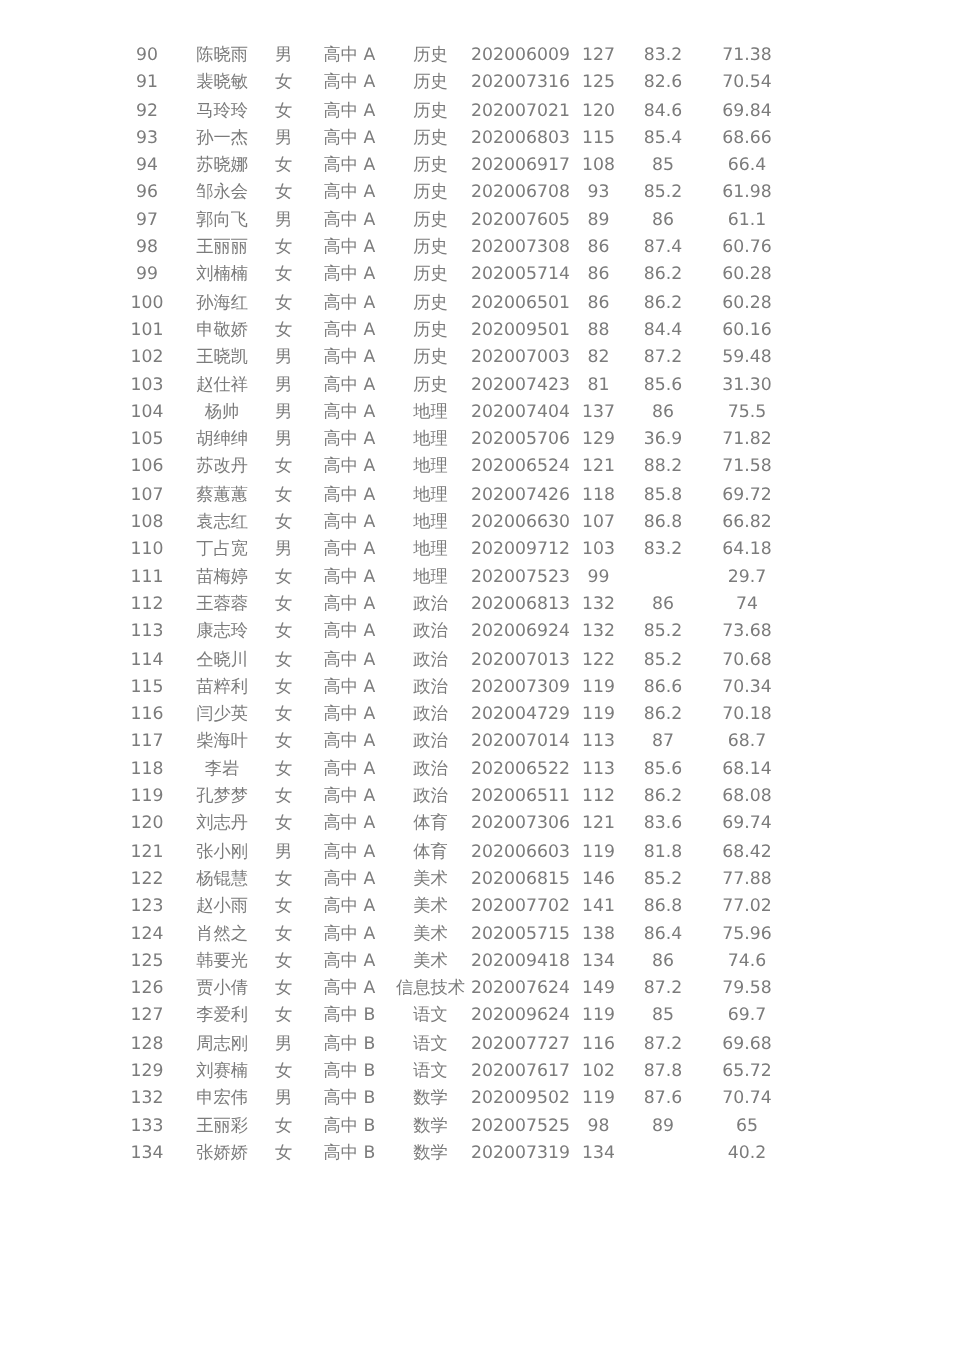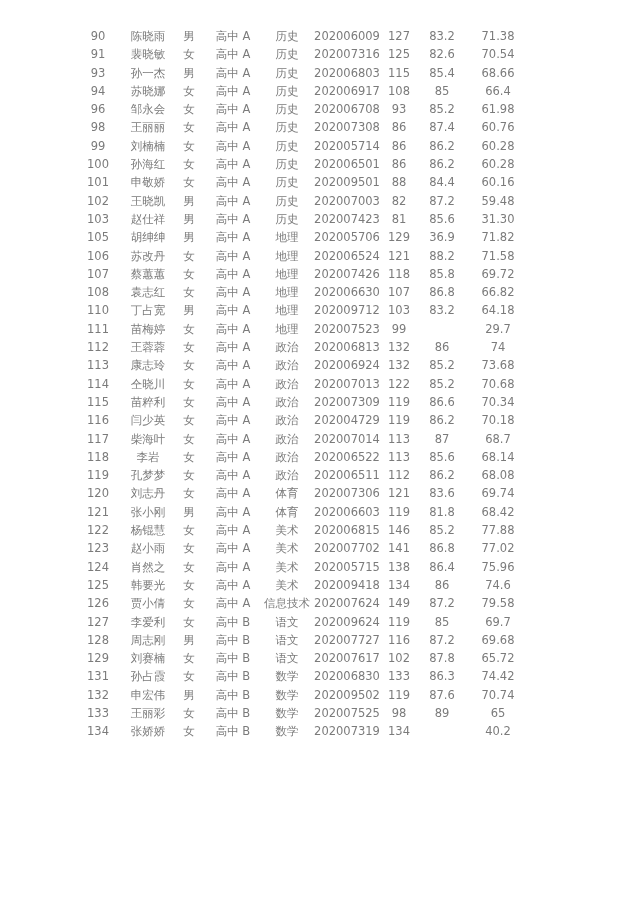--- a/index.html
+++ b/index.html
@@ -73,20 +73,31 @@
         <td class="c1">裴晓敏</td>
         <td class="c2">女</td>
         <td class="c3">高中 A</td>
         <td class="c4">历史</td>
         <td class="c5">202007316</td>
         <td class="c6">125</td>
         <td class="c7">82.6</td>
         <td class="c8">70.54</td>
       </tr>
       <tr>
+        <td class="c0">92</td>
+        <td class="c1">马玲玲</td>
+        <td class="c2">女</td>
+        <td class="c3">高中 A</td>
+        <td class="c4">历史</td>
+        <td class="c5">202007021</td>
+        <td class="c6">120</td>
+        <td class="c7">84.6</td>
+        <td class="c8">69.84</td>
+      </tr>
+      <tr>
         <td class="c0">93</td>
         <td class="c1">孙一杰</td>
         <td class="c2">男</td>
         <td class="c3">高中 A</td>
         <td class="c4">历史</td>
         <td class="c5">202006803</td>
         <td class="c6">115</td>
         <td class="c7">85.4</td>
         <td class="c8">68.66</td>
       </tr>
@@ -106,20 +117,31 @@
         <td class="c1">邹永会</td>
         <td class="c2">女</td>
         <td class="c3">高中 A</td>
         <td class="c4">历史</td>
         <td class="c5">202006708</td>
         <td class="c6">93</td>
         <td class="c7">85.2</td>
         <td class="c8">61.98</td>
       </tr>
       <tr>
+        <td class="c0">97</td>
+        <td class="c1">郭向飞</td>
+        <td class="c2">男</td>
+        <td class="c3">高中 A</td>
+        <td class="c4">历史</td>
+        <td class="c5">202007605</td>
+        <td class="c6">89</td>
+        <td class="c7">86</td>
+        <td class="c8">61.1</td>
+      </tr>
+      <tr>
         <td class="c0">98</td>
         <td class="c1">王丽丽</td>
         <td class="c2">女</td>
         <td class="c3">高中 A</td>
         <td class="c4">历史</td>
         <td class="c5">202007308</td>
         <td class="c6">86</td>
         <td class="c7">87.4</td>
         <td class="c8">60.76</td>
       </tr>
@@ -170,20 +192,31 @@
       <tr>
         <td class="c0">103</td>
         <td class="c1">赵仕祥</td>
         <td class="c2">男</td>
         <td class="c3">高中 A</td>
         <td class="c4">历史</td>
         <td class="c5">202007423</td>
         <td class="c6">81</td>
         <td class="c7">85.6</td>
         <td class="c8">31.30</td>
+      </tr>
+      <tr>
+        <td class="c0">104</td>
+        <td class="c1">杨帅</td>
+        <td class="c2">男</td>
+        <td class="c3">高中 A</td>
+        <td class="c4">地理</td>
+        <td class="c5">202007404</td>
+        <td class="c6">137</td>
+        <td class="c7">86</td>
+        <td class="c8">75.5</td>
       </tr>
       <tr>
         <td class="c0">105</td>
         <td class="c1">胡绅绅</td>
         <td class="c2">男</td>
         <td class="c3">高中 A</td>
         <td class="c4">地理</td>
         <td class="c5">202005706</td>
         <td class="c6">129</td>
         <td class="c7">36.9</td>
@@ -436,31 +469,20 @@
         <td class="c1">刘赛楠</td>
         <td class="c2">女</td>
         <td class="c3">高中 B</td>
         <td class="c4">语文</td>
         <td class="c5">202007617</td>
         <td class="c6">102</td>
         <td class="c7">87.8</td>
         <td class="c8">65.72</td>
       </tr>
       <tr>
-        <td class="c0">131</td>
-        <td class="c1">孙占霞</td>
-        <td class="c2">女</td>
-        <td class="c3">高中 B</td>
-        <td class="c4">数学</td>
-        <td class="c5">202006830</td>
-        <td class="c6">133</td>
-        <td class="c7">86.3</td>
-        <td class="c8">74.42</td>
-      </tr>
-      <tr>
         <td class="c0">132</td>
         <td class="c1">申宏伟</td>
         <td class="c2">男</td>
         <td class="c3">高中 B</td>
         <td class="c4">数学</td>
         <td class="c5">202009502</td>
         <td class="c6">119</td>
         <td class="c7">87.6</td>
         <td class="c8">70.74</td>
       </tr>

